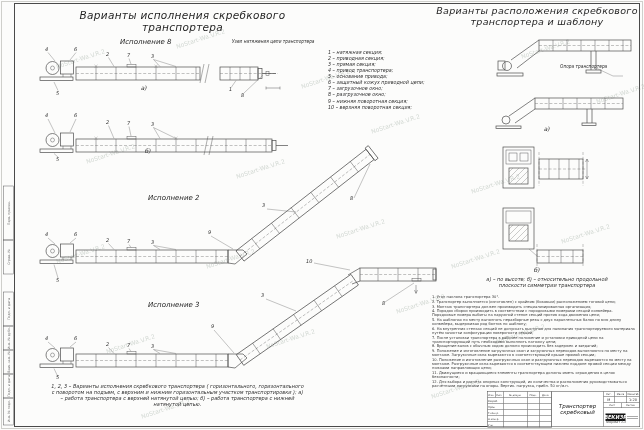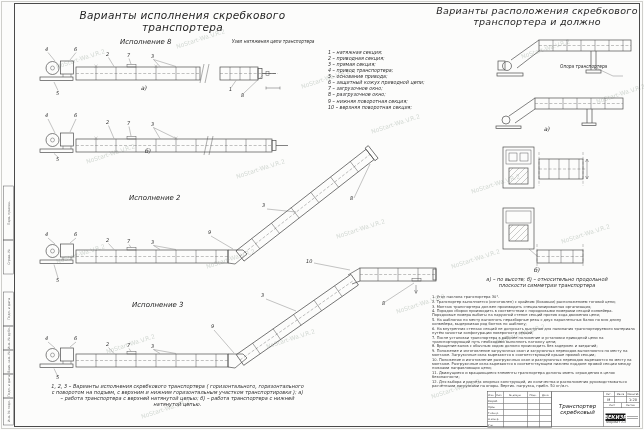--- a/index.html
+++ b/index.html
@@ -80,25 +80,25 @@
 <span class="wm" style="left:470px;top:180px">NoStart-Wa.V.R.2</span>
 <span class="wm" style="left:560px;top:230px">NoStart-Wa.V.R.2</span>
 <span class="wm" style="left:495px;top:330px">NoStart-Wa.V.R.2</span>
 <span class="wm" style="left:595px;top:90px">NoStart-Wa.V.R.2</span>
 <span class="wm" style="left:520px;top:45px">NoStart-Wa.V.R.2</span>
 <span class="wm" style="left:430px;top:385px">NoStart-Wa.V.R.2</span>
 <span class="wm" style="left:140px;top:405px">NoStart-Wa.V.R.2</span>
 <span class="wm" style="left:450px;top:255px">NoStart-Wa.V.R.2</span>
 
 <div class="abs title ctr" style="left:40px;top:9px;width:285px;font-size:10.5px">Варианты исполнения скребкового транспортера</div>
-<div class="abs title ctr" style="left:436px;top:5px;width:202px;font-size:9.5px;line-height:11px">Варианты расположения скребкового транспортера и должно</div>
+<div class="abs title ctr" style="left:436px;top:5px;width:202px;font-size:9.5px;line-height:11px">Варианты расположения скребкового транспортера и шаблону</div>
 
 <div class="abs exec" style="left:120px;top:38px">Исполнение  8</div>
-<div class="abs exec" style="left:129px;top:194px">Исполнение  2</div>
-<div class="abs exec" style="left:132px;top:301px">Исполнение  3</div>
+<div class="abs exec" style="left:148px;top:194px">Исполнение  2</div>
+<div class="abs exec" style="left:148px;top:301px">Исполнение  3</div>
 <div class="abs sub" style="left:141px;top:84px">а)</div>
 <div class="abs sub" style="left:145px;top:147px">б)</div>
 
 <div class="sc ital" style="left:232px;top:39px;width:170px;font-size:8.6px">Узел натяжения цепи транспортера</div>
 
 <svg class="dwg" style="left:30px;top:44px;width:350px;height:58px" viewBox="0 0 350 58">
   <g>
     <rect class="ln" x="10" y="33" width="33" height="3.5"></rect>
     <circle class="ln" cx="22.5" cy="24" r="6.5"></circle>
       <circle class="tk" cx="22.5" cy="24" r="2"></circle>

